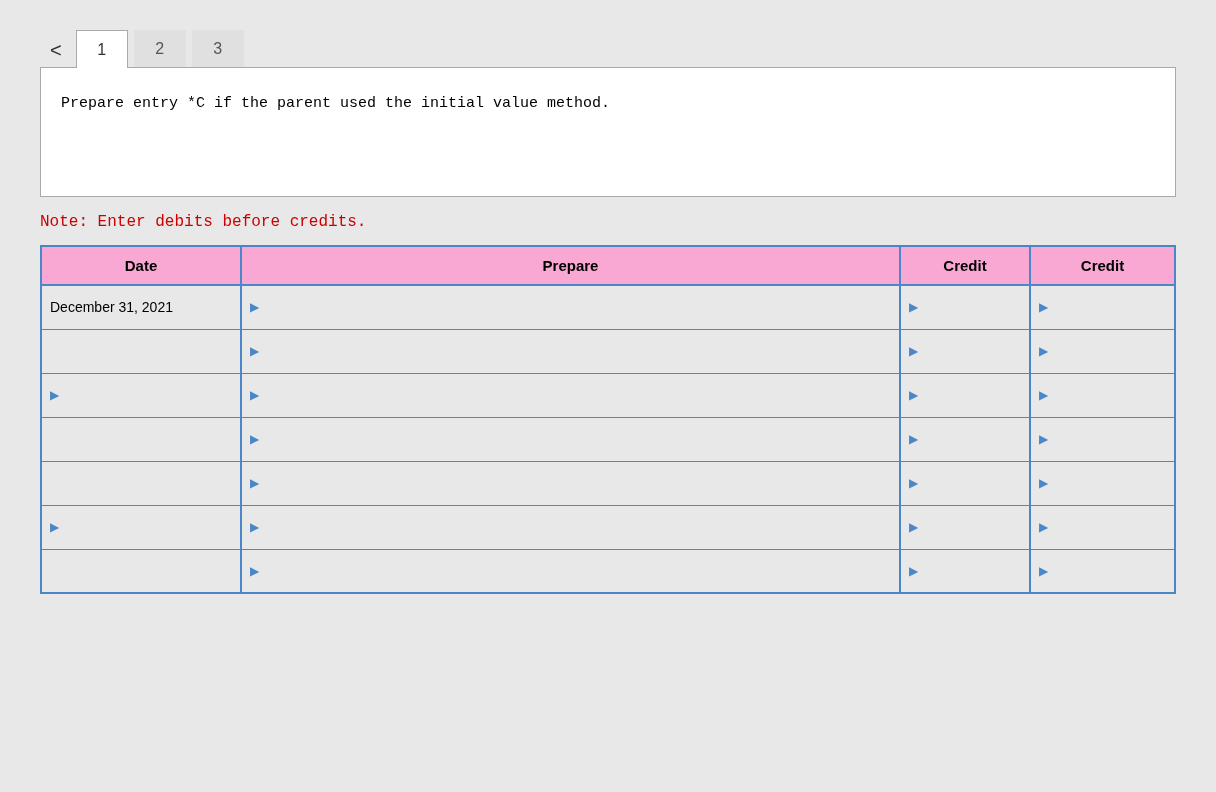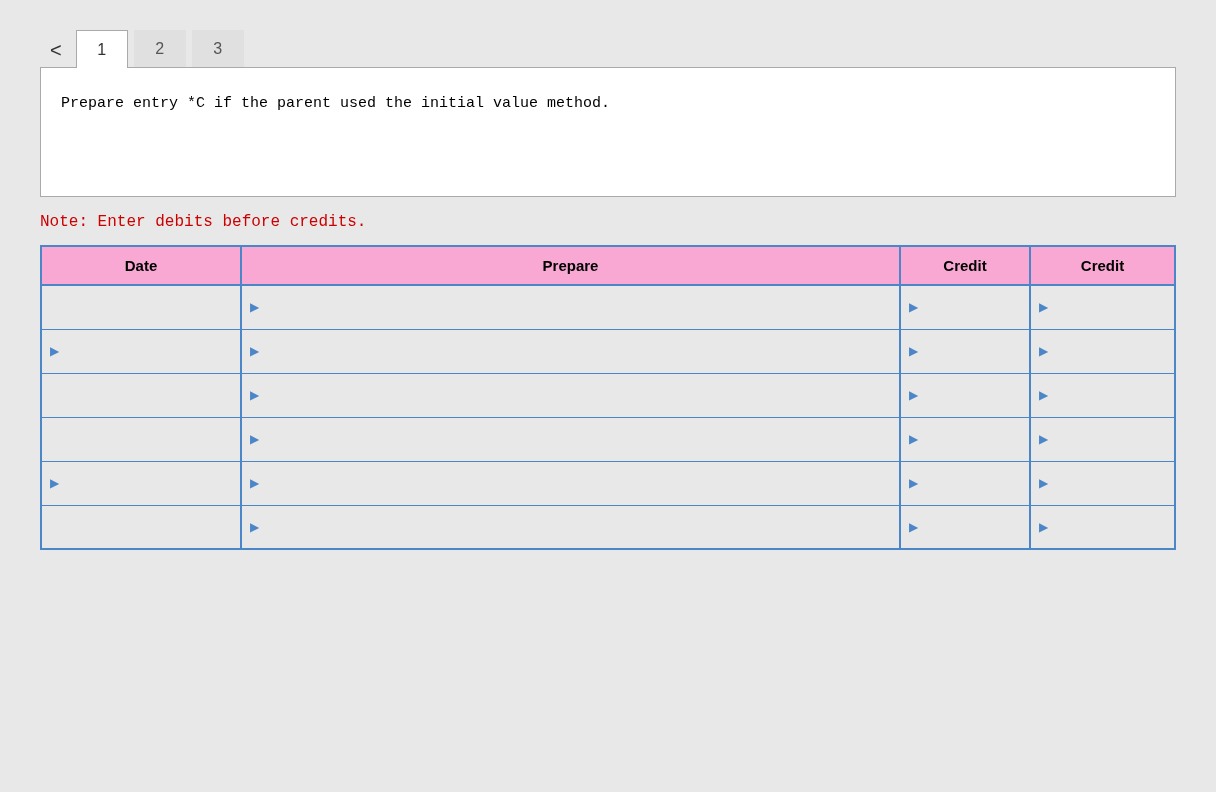--- a/index.html
+++ b/index.html
@@ -209,20 +209,43 @@
     <thead>
       <tr>
         <th class="date-col">Date</th>
         <th class="accounts-col">Prepare</th>
         <th class="debit-col">Credit</th>
         <th class="credit-col">Credit</th>
       </tr>
     </thead>
     <tbody>
 
+      <tr>
+        <td class="date-cell">
+          <span class="date-text">December 31, 2021</span>
+        </td>
+        <td class="accounts-cell">
+          <div class="cell-with-arrow">
+            <span class="arrow-indicator">▶</span>
+            <input class="cell-input" type="text" style="">
+          </div>
+        </td>
+        <td class="debit-cell">
+          <div class="cell-with-arrow">
+            <span class="arrow-indicator">▶</span>
+            <input class="cell-input" type="text" style="">
+          </div>
+        </td>
+        <td class="credit-cell">
+          <div class="cell-with-arrow">
+            <span class="arrow-indicator">▶</span>
+            <input class="cell-input" type="text" style="">
+          </div>
+        </td>
+      </tr>
 
       <tr>
         <td class="date-cell"></td>
         <td class="accounts-cell">
           <div class="cell-with-arrow">
             <span class="arrow-indicator">▶</span>
             <input class="cell-input" type="text" style="">
           </div>
         </td>
         <td class="debit-cell">

